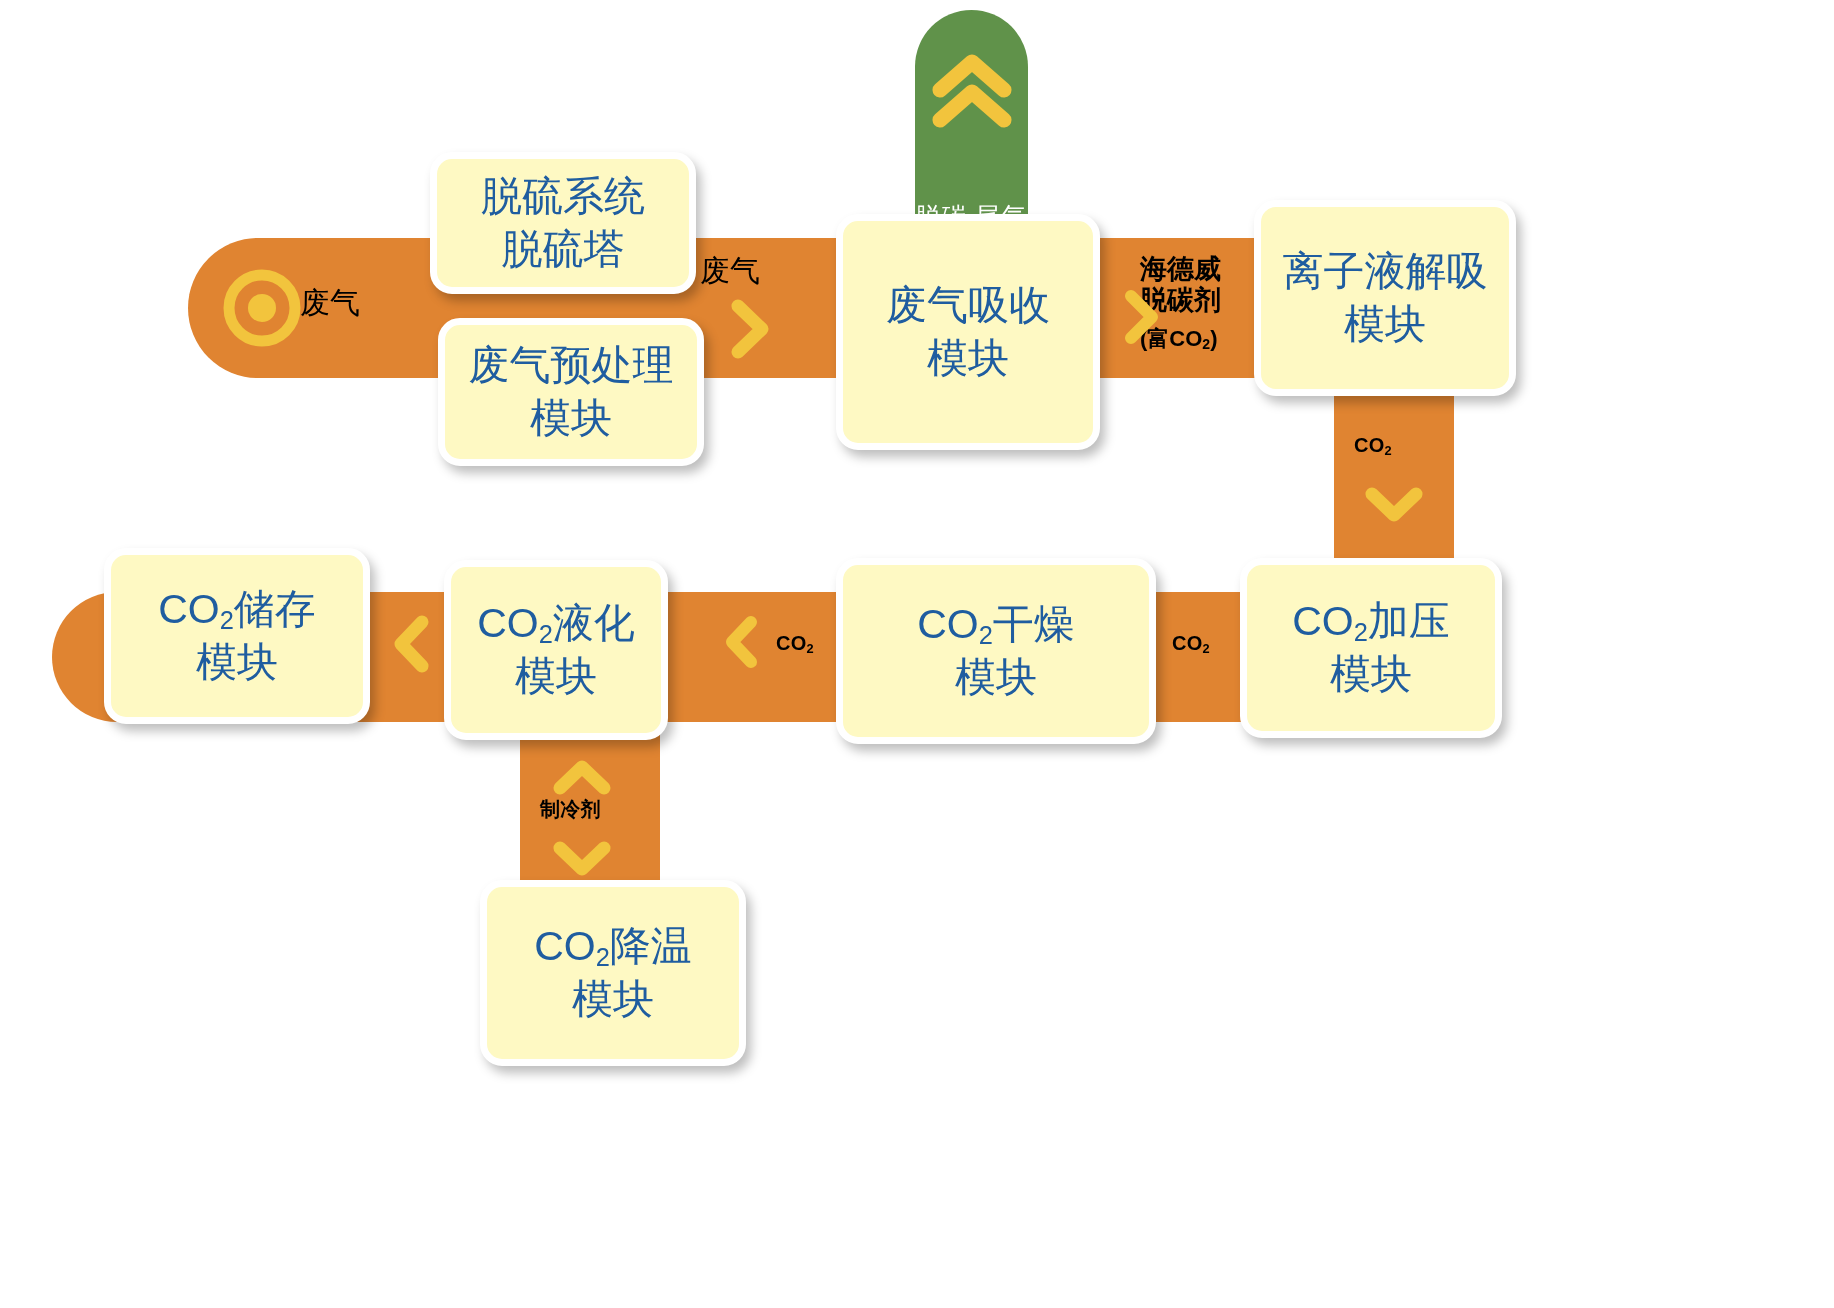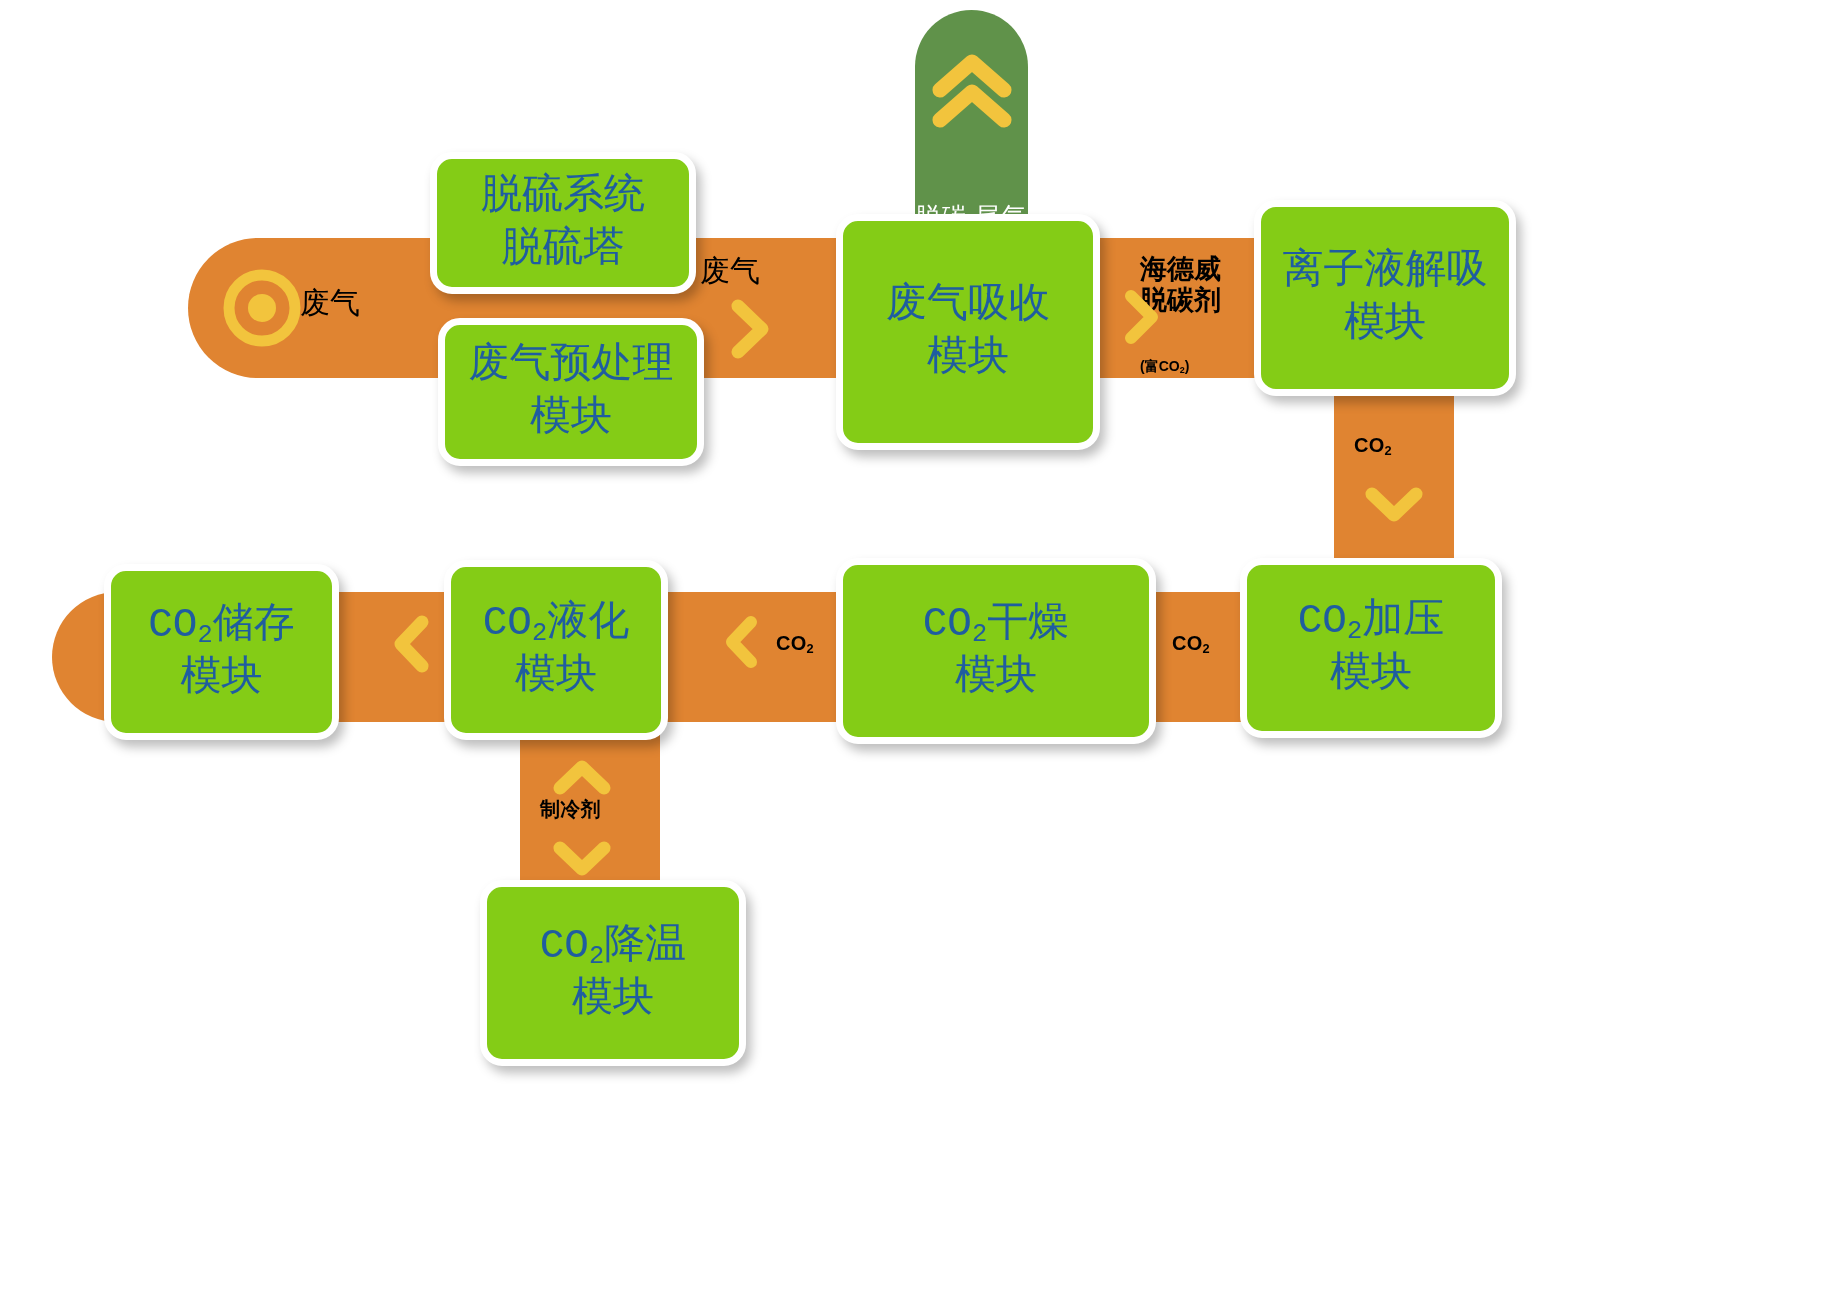--- a/index.html
+++ b/index.html
@@ -21,48 +21,47 @@
   .green-tail .tail-label{
     position:absolute;left:0;right:0;bottom:14px;
     text-align:center;color:#ffffff;
     font-size:25px;line-height:1.22;font-weight:400;
     letter-spacing:1px;
   }
 
   
   .card{
     position:absolute;
-    background:#84cc16;
+    background:#fef9c3;
     border:7px solid #FFFFFF;
     border-radius:22px;
     box-sizing:border-box;
     box-shadow:5px 7px 11px rgba(0,0,0,0.26);
     display:flex;align-items:center;justify-content:center;
     text-align:center;
-    font-family:Liberation Mono, monospace;
   }
   .card .card-label{
     color:#1F5DA0;
     font-size:41px;
     line-height:1.30;
     font-weight:400;
     white-space:pre-line;
     padding:0 6px;
   }
   .card .card-label sub{font-size:0.62em;vertical-align:-0.22em;}
 
   
   .conn-label{
     position:absolute;color:#000000;text-align:left;
     white-space:pre-line;line-height:1.16;pointer-events:none;
   }
   .conn-label.lg{font-size:30px;}
   .conn-label.md{font-size:27px;font-weight:bold;}
   .conn-label.sm{font-size:20px;font-weight:bold;letter-spacing:.3px;padding-left:20px;}
-  .conn-label.xs{font-size:14px;font-weight:bold;margin-top:32px;}
+  .conn-label.xs{font-size:22px;font-weight:bold;}
   .conn-label sub{font-size:0.64em;vertical-align:-0.2em;}
 
   
   .chev{position:absolute;}
 
   
   .target-icon{position:absolute;}
 </style>
 </head>
 <body>
@@ -153,21 +152,21 @@
   </svg>
 
   <div class="card" style="left:444px;top:560px;width:224px;height:180px;">
     <div class="card-label">CO<sub>2</sub>液化<br>模块</div>
   </div>
 
   <svg class="chev" style="left:390px;top:614px;" width="44" height="60" viewBox="0 0 44 60">
     <polyline points="32,8 11,30 32,52" fill="none" stroke="#F2C43D" stroke-width="13" stroke-linecap="round" stroke-linejoin="round"></polyline>
   </svg>
 
-  <div class="card" style="left:104px;top:564px;width:235px;height:176px;">
+  <div class="card" style="left:104px;top:548px;width:266px;height:176px;">
     <div class="card-label">CO<sub>2</sub>储存<br>模块</div>
   </div>
 
   <svg class="chev" style="left:552px;top:756px;" width="60" height="44" viewBox="0 0 60 44">
     <polyline points="8,32 30,11 52,32" fill="none" stroke="#F2C43D" stroke-width="13" stroke-linecap="round" stroke-linejoin="round"></polyline>
   </svg>
   <div class="conn-label sm" style="left:520px;top:798px;width:140px;">制冷剂</div>
   <svg class="chev" style="left:552px;top:836px;" width="60" height="44" viewBox="0 0 60 44">
     <polyline points="8,12 30,33 52,12" fill="none" stroke="#F2C43D" stroke-width="13" stroke-linecap="round" stroke-linejoin="round"></polyline>
   </svg>

